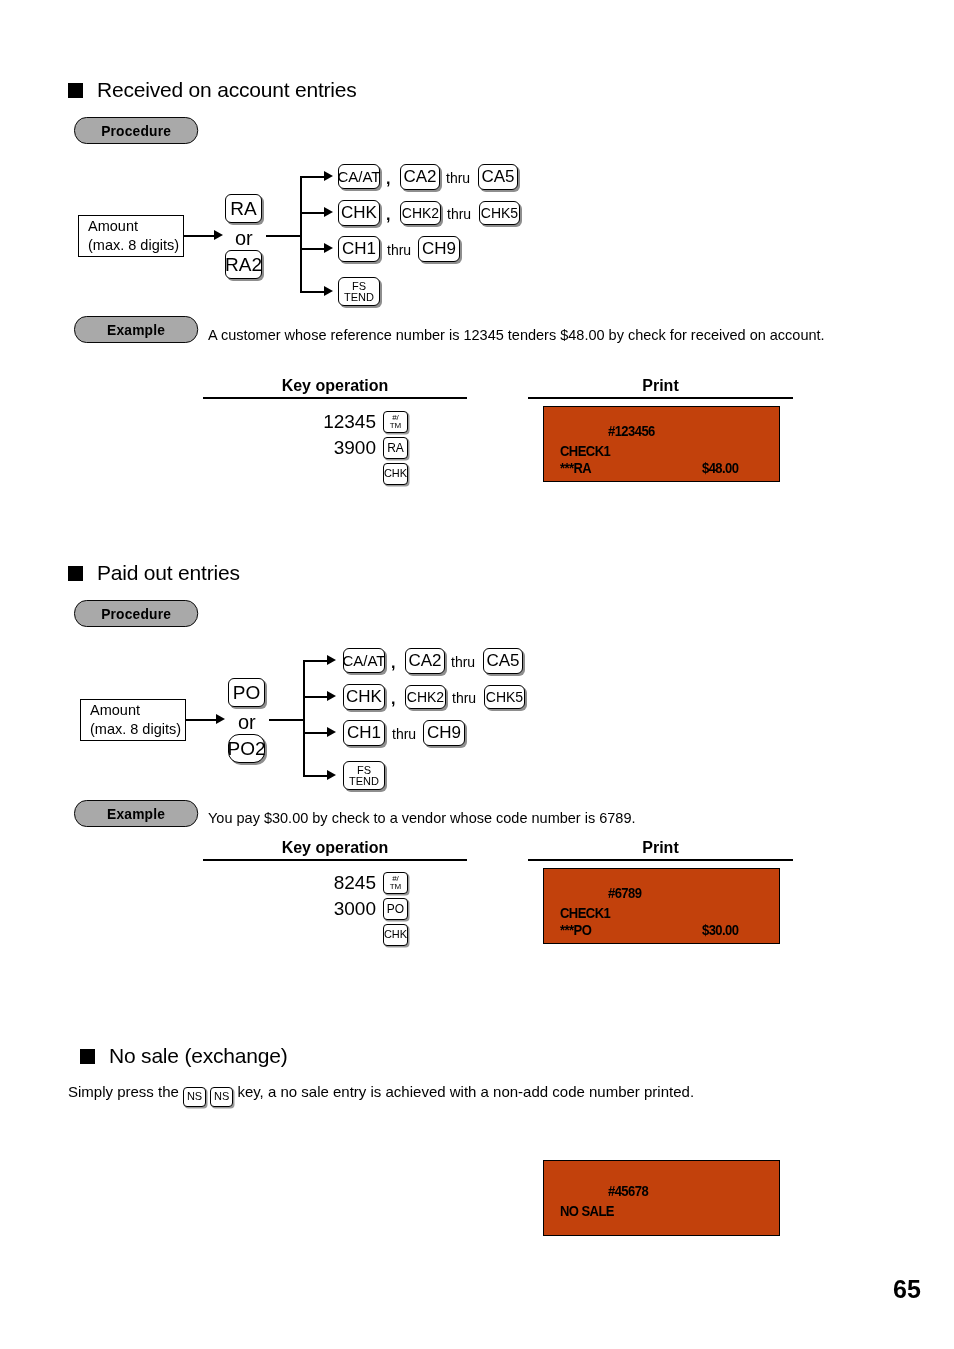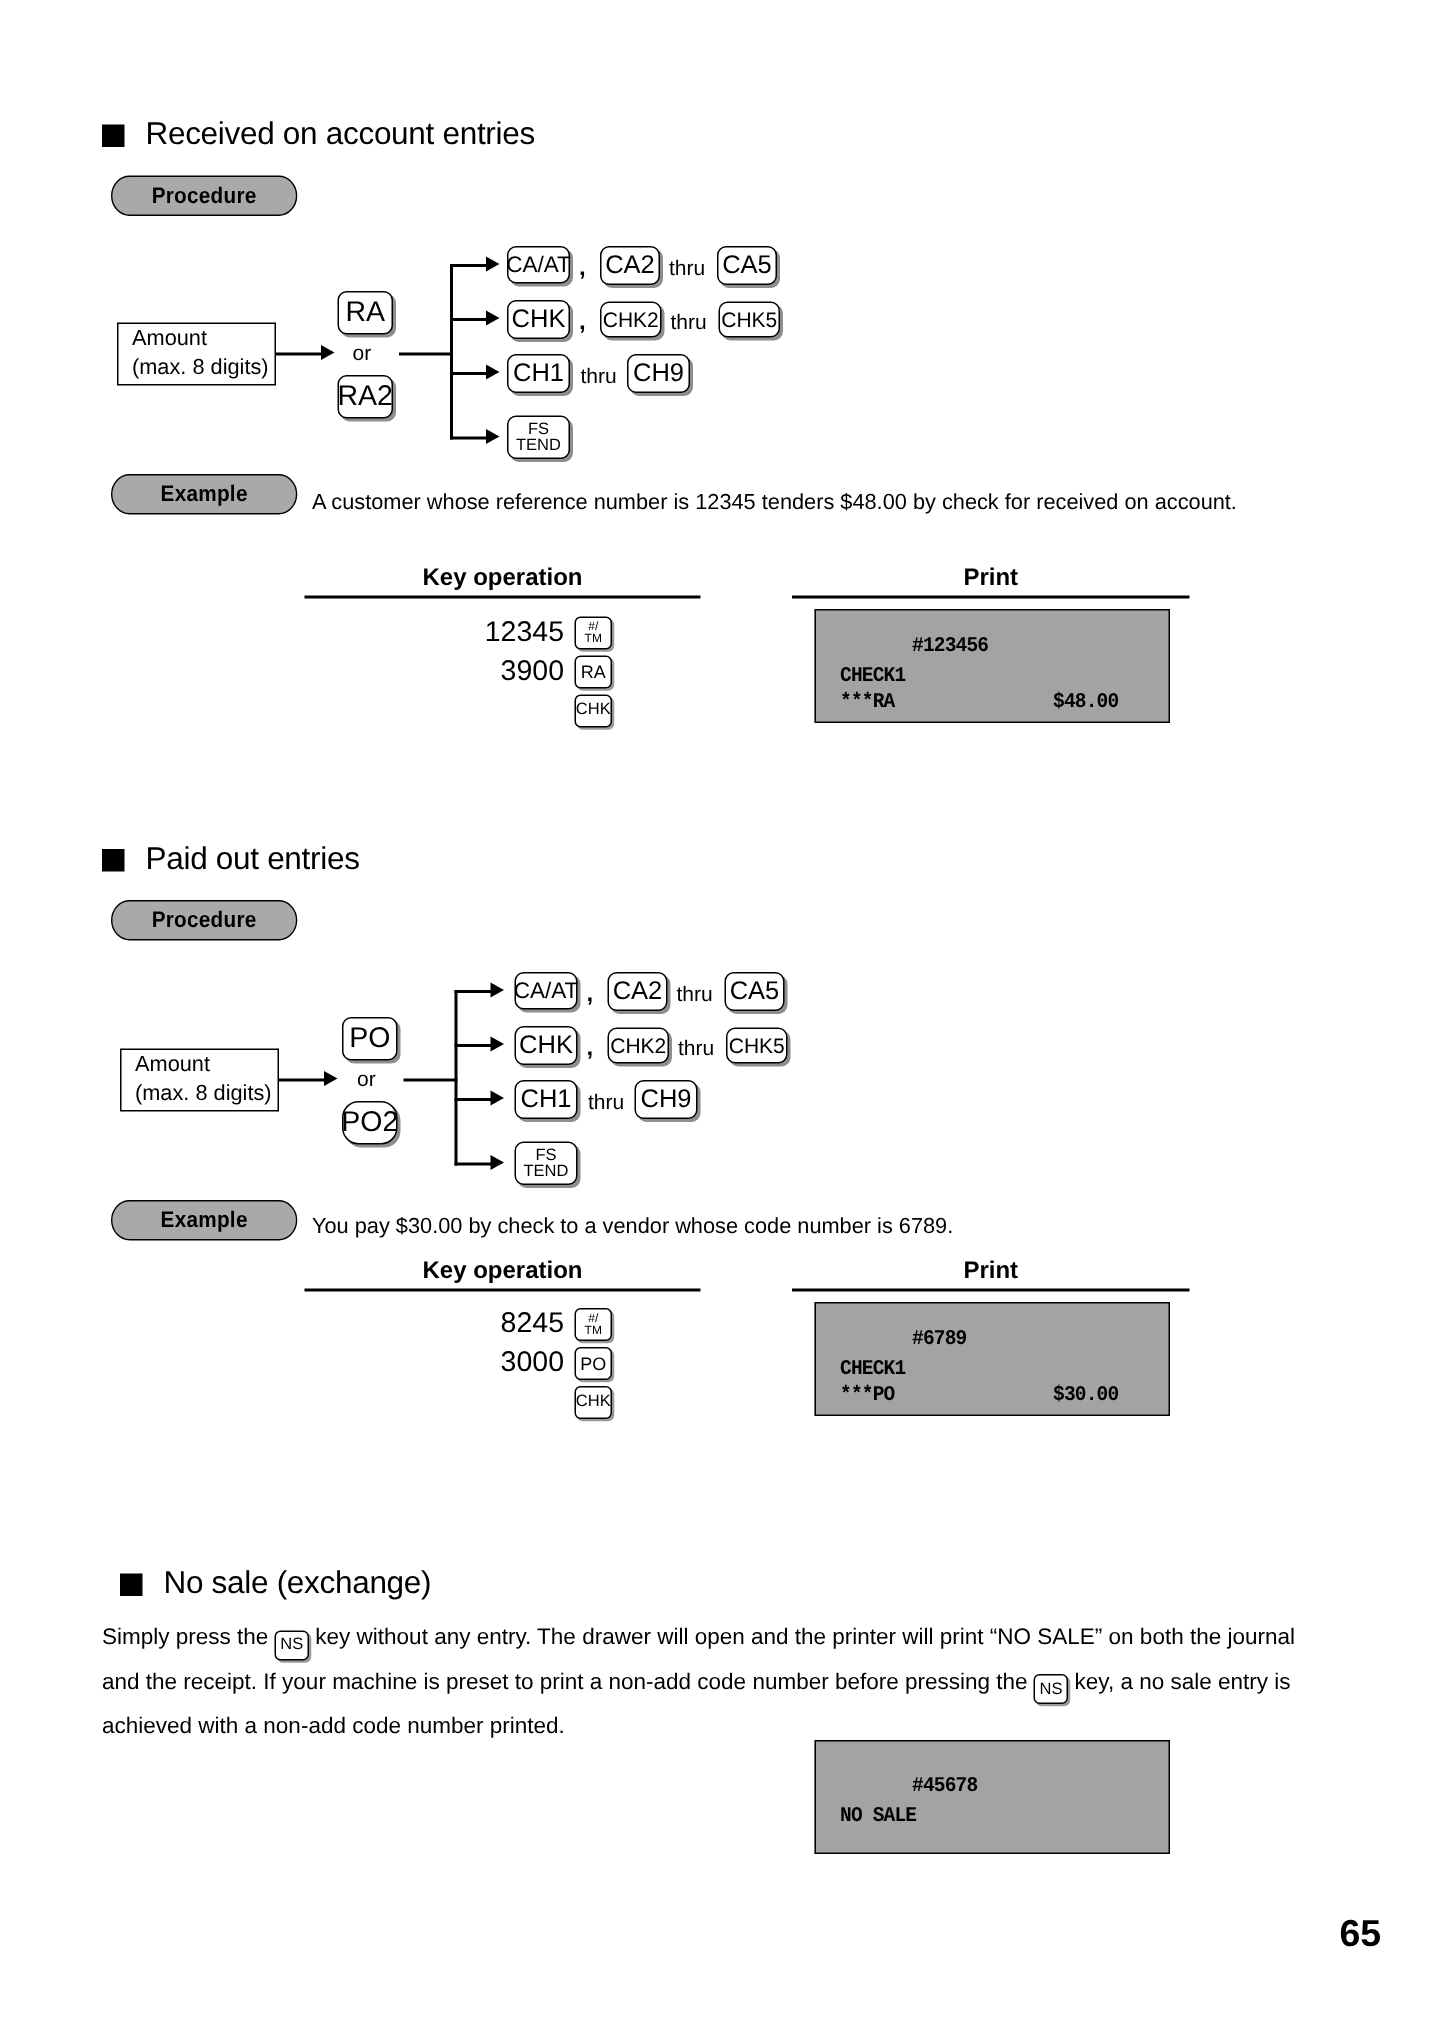--- a/index.html
+++ b/index.html
@@ -113,21 +113,21 @@
   .vline { position: absolute; background: #000; width: 2px; }
   .arrow {
     position: absolute;
     width: 0; height: 0;
     border-top: 5.5px solid transparent;
     border-bottom: 5.5px solid transparent;
     border-left: 9px solid #000;
   }
   .lbl-or {
     position: absolute;
-    font-size: 14px;
+    font-size: 20px;
   }
   .lbl-thru {
     position: absolute;
     font-size: 14px;
   }
   .lbl-comma {
     position: absolute;
     font-size: 16px;
     font-weight: bold;
   }
@@ -152,23 +152,23 @@
     align-items: center;
     justify-content: flex-end;
     font-size: 19px;
   }
   .keyop-row .num { margin-right: 7px; }
 
   
   .receipt {
     position: absolute;
     border: 1.8px solid #000;
-    background: #a3a3a3;
+    background: #c2410c;
     box-sizing: border-box;
-    font-family: Liberation Mono, monospace;
+    font-family: Liberation Sans, sans-serif;
     font-weight: bold;
   }
   .receipt .rline {
     position: absolute;
     font-size: 14px;
     letter-spacing: -0.6px;
     transform: scaleX(0.93);
     transform-origin: left center;
     white-space: pre;
   }
@@ -442,21 +442,20 @@
 <div class="section-head" style="left:80px; top:1044px;">
   <span class="sq-bullet"></span>
   <span class="title">No sale (exchange)</span>
 </div>
 
 <div class="para" style="left:68px; top:1077px; width:812px;">
   <span>Simply press the</span>
   <span class="key inline" style="width:23px; height:20px; font-size:11px;">
     <span>NS</span>
   </span>
-  <span>key without any entry.  The drawer will open and the printer will print “NO SALE” on both the journal and the receipt.  If your machine is preset to print a non-add code number before pressing the</span>
   <span class="key inline" style="width:23px; height:20px; font-size:11px;">
     <span>NS</span>
   </span>
   <span>key, a no sale entry is achieved with a non-add code number printed.</span>
 </div>
 
 <div class="receipt" style="left:543px; top:1160px; width:237px; height:76px;">
   <span class="rline" style="left:64px; top:22px;">#45678</span>
   <span class="rline" style="left:16px; top:42px;">NO SALE</span>
 </div>

